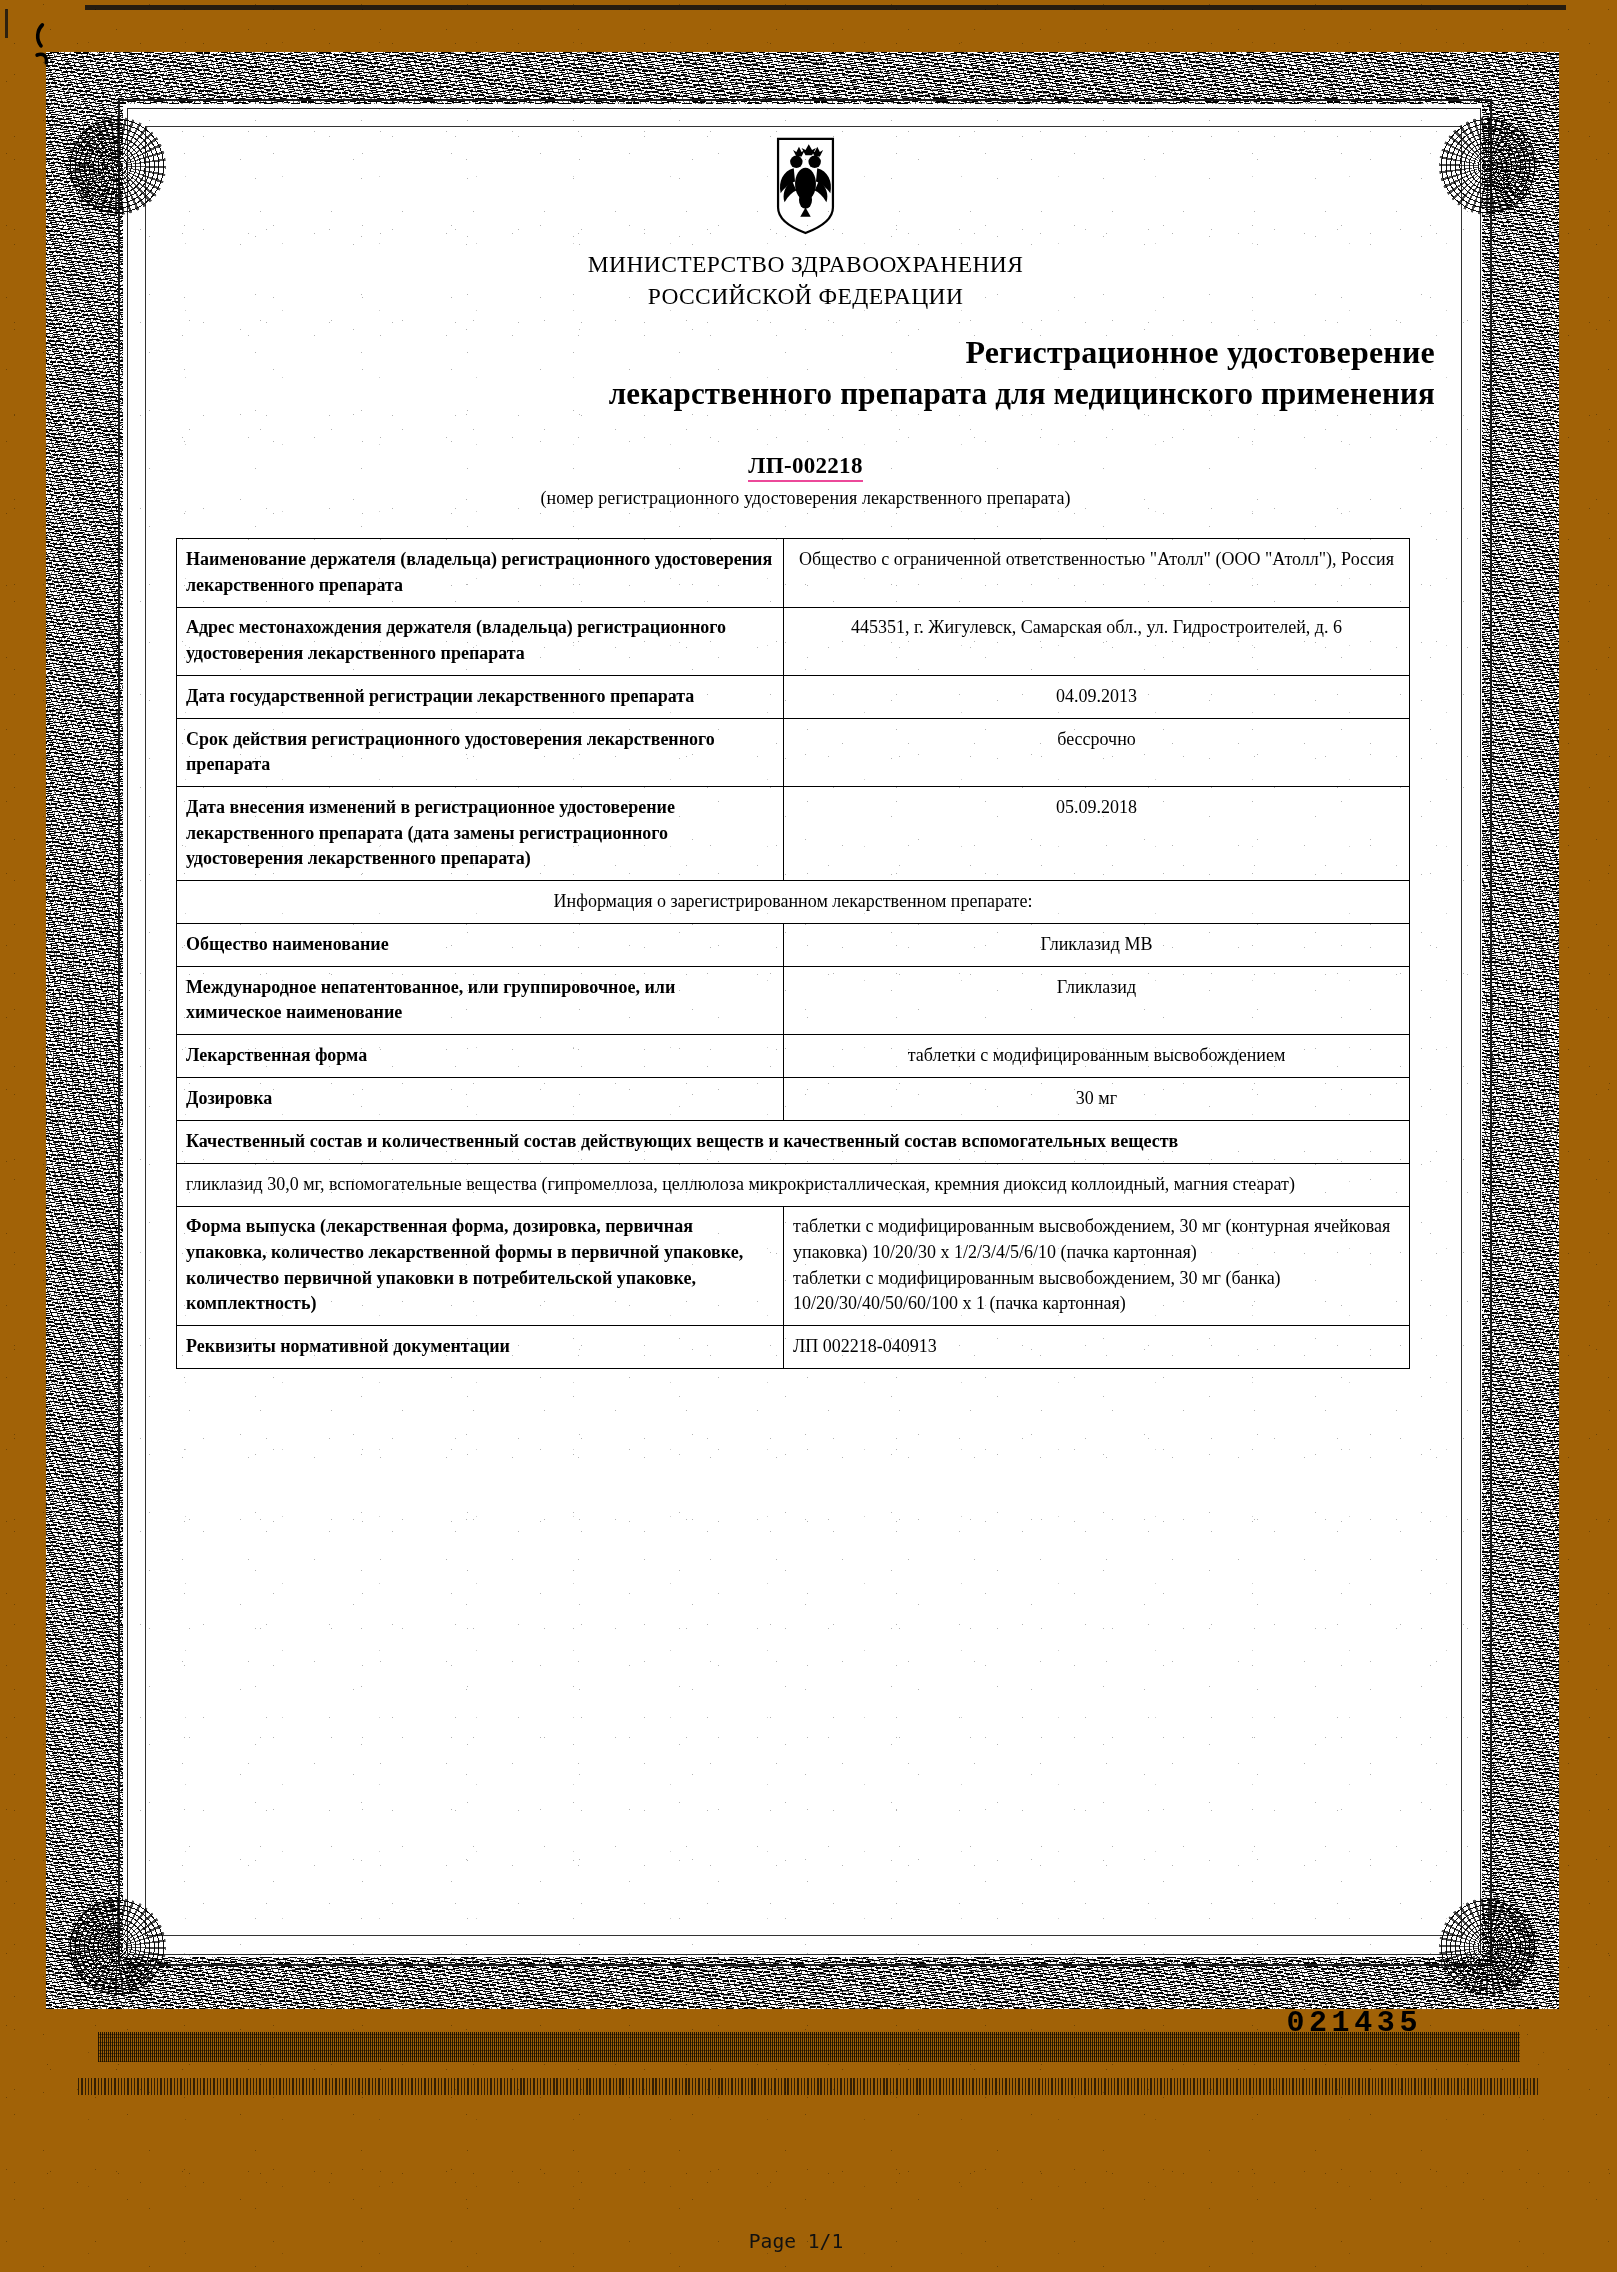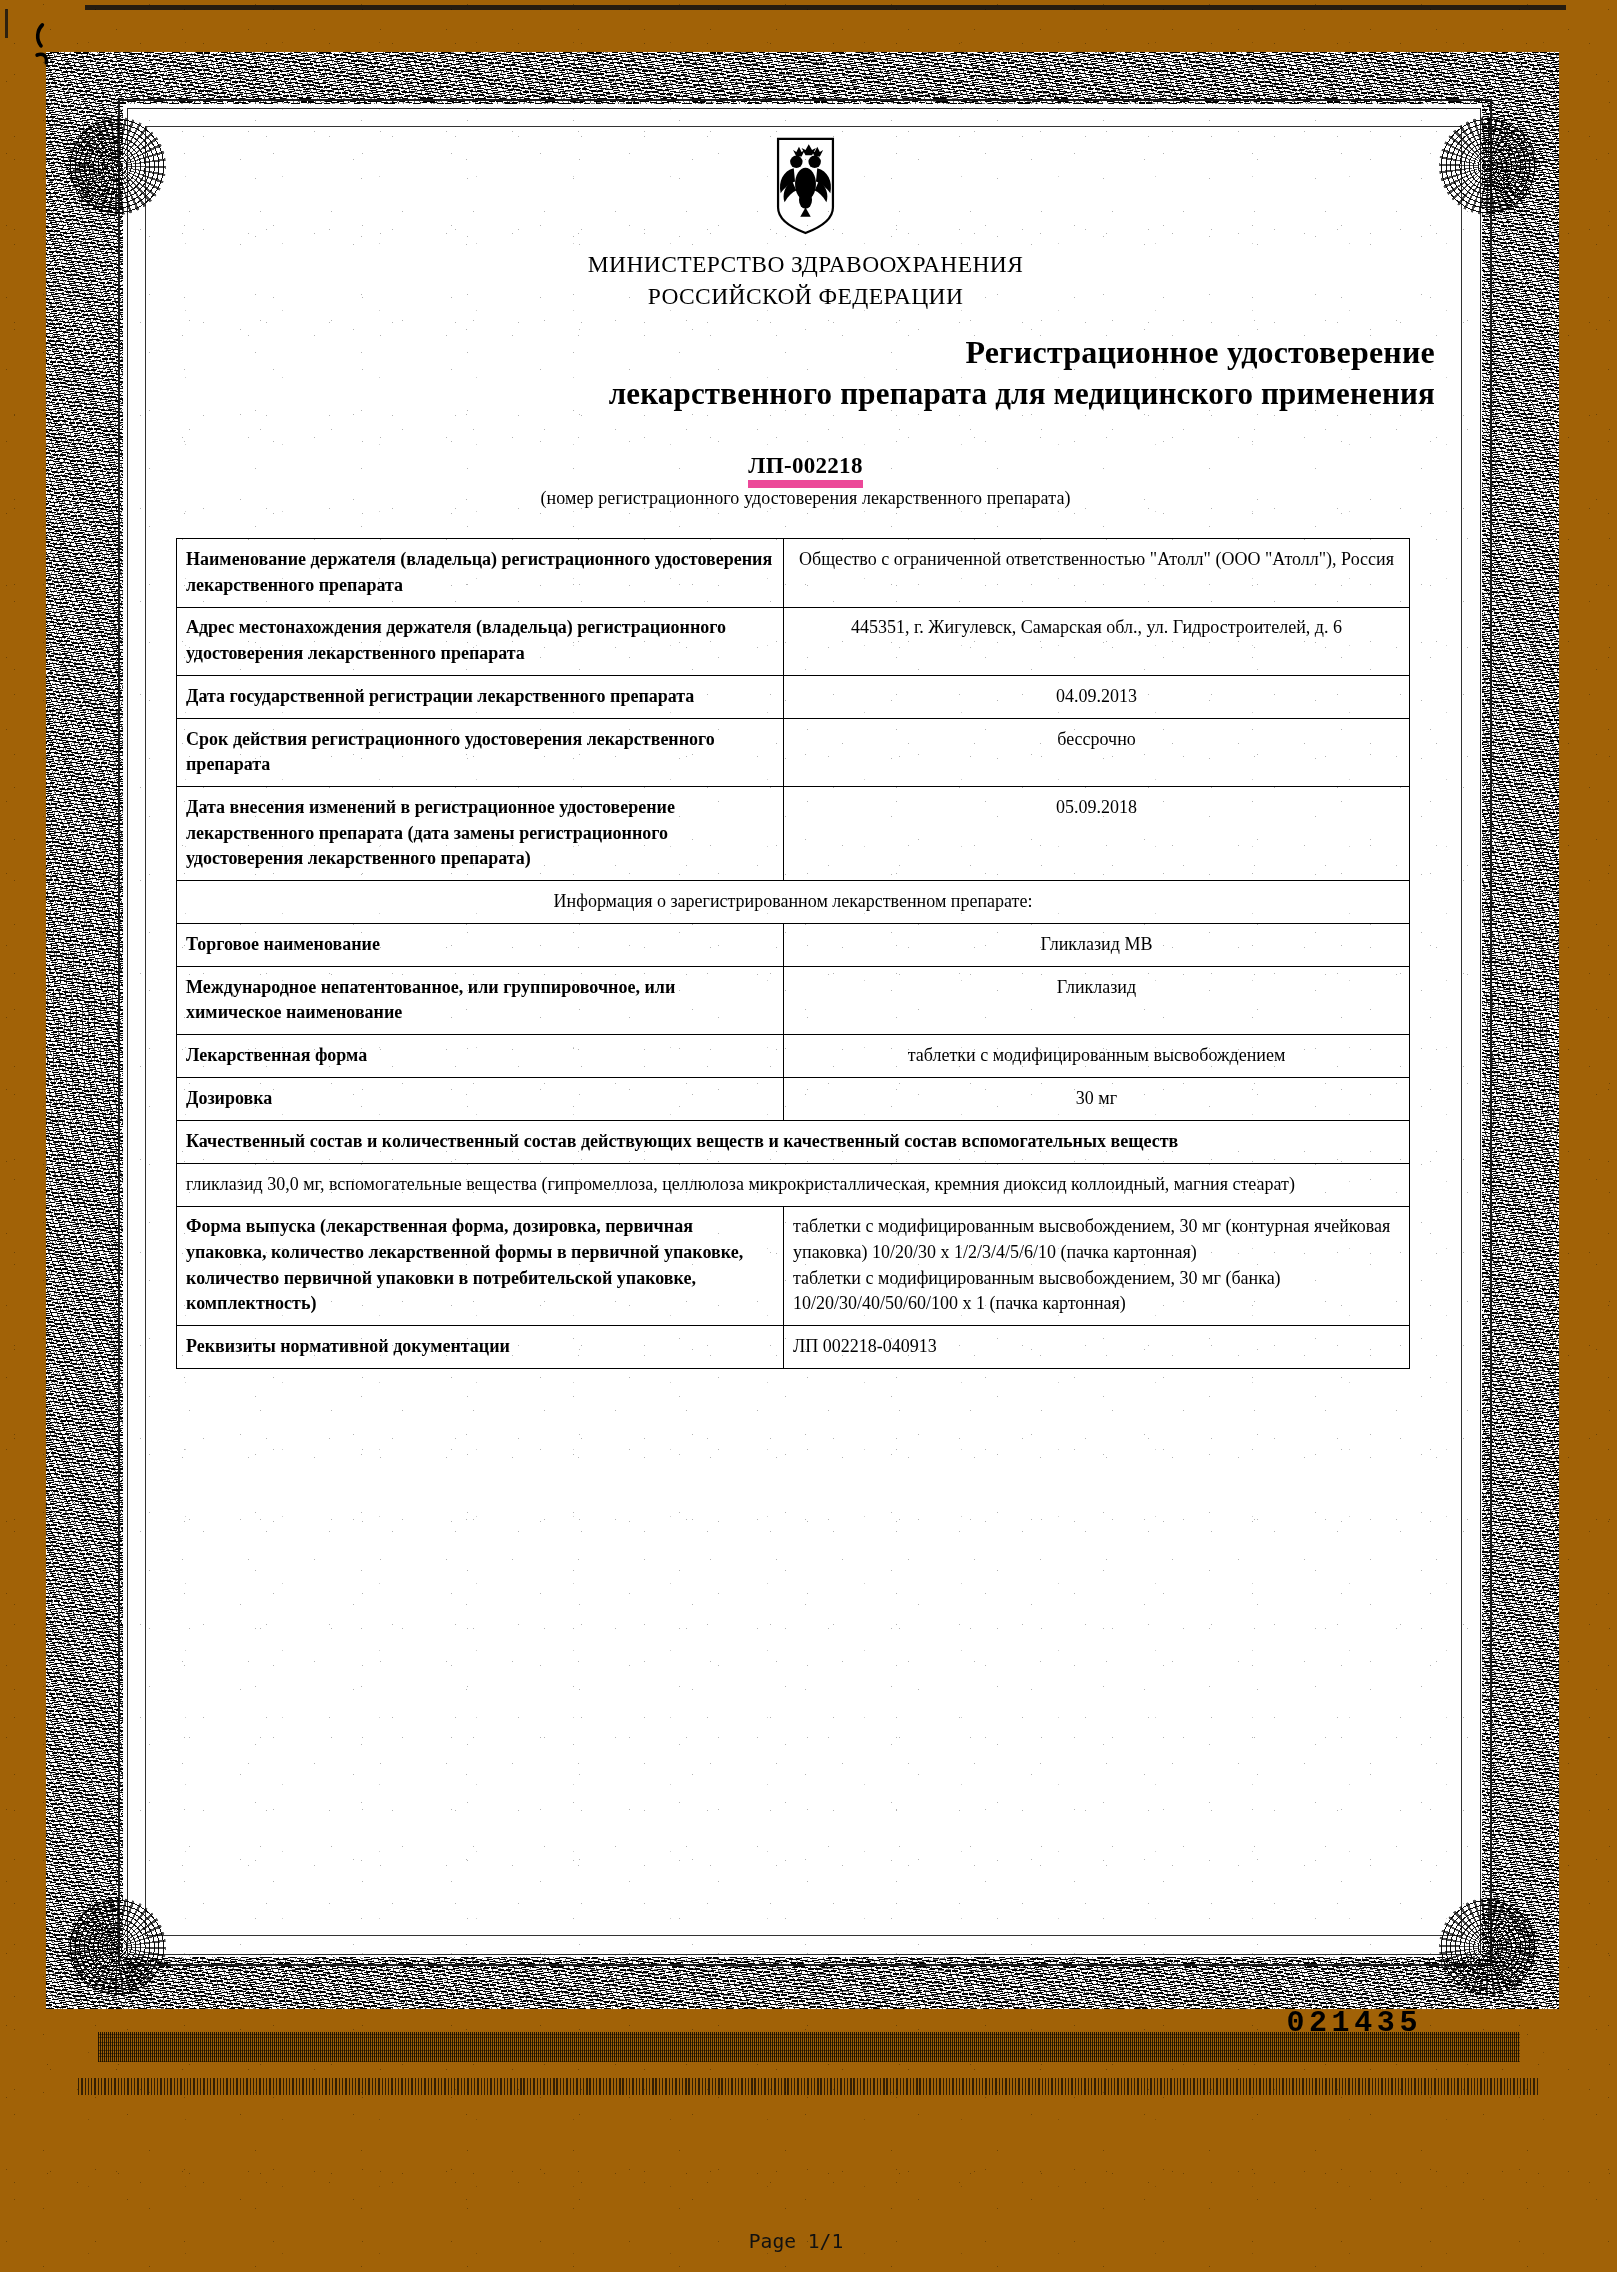--- a/index.html
+++ b/index.html
@@ -160,21 +160,21 @@
   .doc-title .l2 { font-size: 31px; }
 
   .reg-number {
     text-align: center;
     font-weight: bold;
     font-size: 23px;
     margin-top: 39px;
     letter-spacing: 0.3px;
   }
   .reg-number span {
-    border-bottom: 8px solid #ec4899;
+    border-bottom: 2px solid #ec4899;
     padding-bottom: 1.3px;
     margin-top: 23px;
   }
   .reg-caption {
     text-align: center;
     font-size: 18px;
     margin-top: 9px;
     letter-spacing: 0.1px;
   }
 
@@ -337,21 +337,21 @@
         <tr>
           <td class="label">Дата внесения изменений в регистрационное удостоверение лекарственного препарата (дата замены регистрационного удостоверения лекарственного препарата)</td>
           <td class="value mid">05.09.2018</td>
         </tr>
 
         <tr>
           <td class="section" colspan="2">Информация о зарегистрированном лекарственном препарате:</td>
         </tr>
 
         <tr>
-          <td class="label">Торговое наименование</td>
+          <td class="label">Общество наименование</td>
           <td class="value mid">Гликлазид МВ</td>
         </tr>
         <tr>
           <td class="label">Международное непатентованное, или группировочное, или химическое наименование</td>
           <td class="value mid">Гликлазид</td>
         </tr>
         <tr>
           <td class="label">Лекарственная форма</td>
           <td class="value mid">таблетки с модифицированным высвобождением</td>
         </tr>

